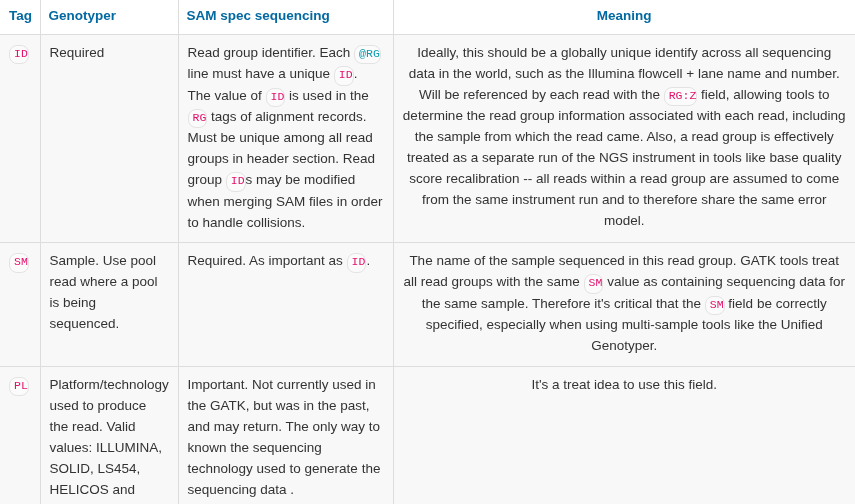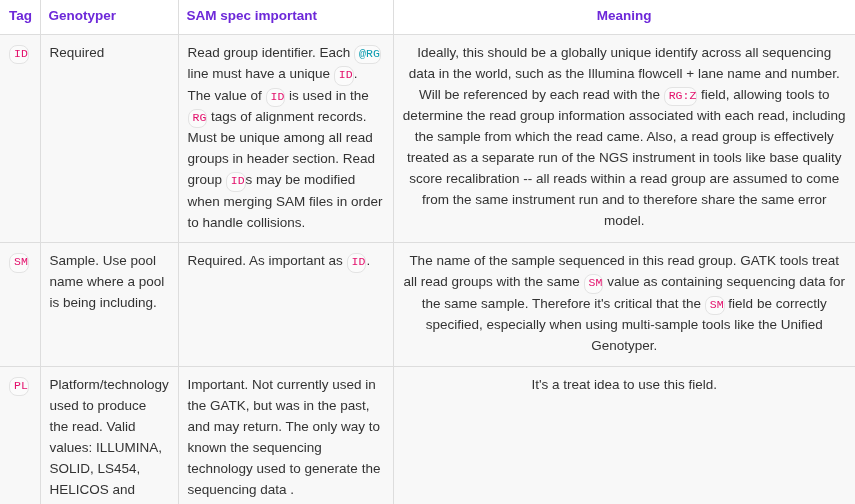--- a/index.html
+++ b/index.html
@@ -26,21 +26,21 @@
 
   table.rg-table col.c-tag  { width: 40px; }
   table.rg-table col.c-imp  { width: 138px; }
   table.rg-table col.c-spec { width: 215px; }
   table.rg-table col.c-mean { width: 462px; }
 
   table.rg-table thead th {
     background: #ffffff;
     font-weight: bold;
     font-size: 13.5px;
-    color: #6d28d9;
+    color: #0369a1;
     text-align: left;
     padding: 6px 8px 7px 8px;
     border-right: 1px solid #dddddd;
     border-bottom: 1px solid #dddddd;
     vertical-align: middle;
     white-space: nowrap;
   }
   table.rg-table thead th:last-child { border-right: none; text-align: center; }
   table.rg-table thead th.th-tag { padding-left: 9px; }
 
@@ -86,34 +86,34 @@
   <colgroup>
     <col class="c-tag">
       <col class="c-imp">
       <col class="c-spec">
       <col class="c-mean">
   </colgroup>
   <thead>
     <tr>
       <th class="th-tag">Tag</th>
       <th>Genotyper</th>
-      <th>SAM spec important</th>
+      <th>SAM spec sequencing</th>
       <th>Meaning</th>
     </tr>
   </thead>
   <tbody id="tbody">
       <tr>
         <td class="tag-cell"><code class="cd">ID</code></td>
         <td>Required</td>
         <td><span class="txt">Read group identifier. Each </span><code class="cd teal">@RG</code><span class="txt"> line must have a unique </span><code class="cd">ID</code><span class="txt">. The value of </span><code class="cd">ID</code><span class="txt"> is used in the </span><code class="cd">RG</code><span class="txt"> tags of alignment records. Must be unique among all read groups in header section. Read group </span><code class="cd">ID</code><span class="txt">s may be modified when merging SAM files in order to handle collisions.</span></td>
         <td><span class="txt">Ideally, this should be a globally unique identify across all sequencing data in the world, such as the Illumina flowcell + lane name and number. Will be referenced by each read with the </span><code class="cd">RG:Z</code><span class="txt"> field, allowing tools to determine the read group information associated with each read, including the sample from which the read came. Also, a read group is effectively treated as a separate run of the NGS instrument in tools like base quality score recalibration -- all reads within a read group are assumed to come from the same instrument run and to therefore share the same error model.</span></td>
       </tr>
       <tr>
         <td class="tag-cell"><code class="cd">SM</code></td>
-        <td>Sample. Use pool name where a pool is being including.</td>
+        <td>Sample. Use pool read where a pool is being sequenced.</td>
         <td><span class="txt">Required. As important as </span><code class="cd">ID</code><span class="txt">.</span></td>
         <td><span class="txt">The name of the sample sequenced in this read group. GATK tools treat all read groups with the same </span><code class="cd">SM</code><span class="txt"> value as containing sequencing data for the same sample. Therefore it's critical that the </span><code class="cd">SM</code><span class="txt"> field be correctly specified, especially when using multi-sample tools like the Unified Genotyper.</span></td>
       </tr>
       <tr>
         <td class="tag-cell"><code class="cd">PL</code></td>
         <td>Platform/technology used to produce the read. Valid values: ILLUMINA, SOLID, LS454, HELICOS and PACBIO.</td>
         <td><span class="txt">Important. Not currently used in the GATK, but was in the past, and may return. The only way to known the sequencing technology used to generate the sequencing data .</span></td>
         <td><span class="txt">It's a treat idea to use this field.</span></td>
       </tr>
     </tbody>

